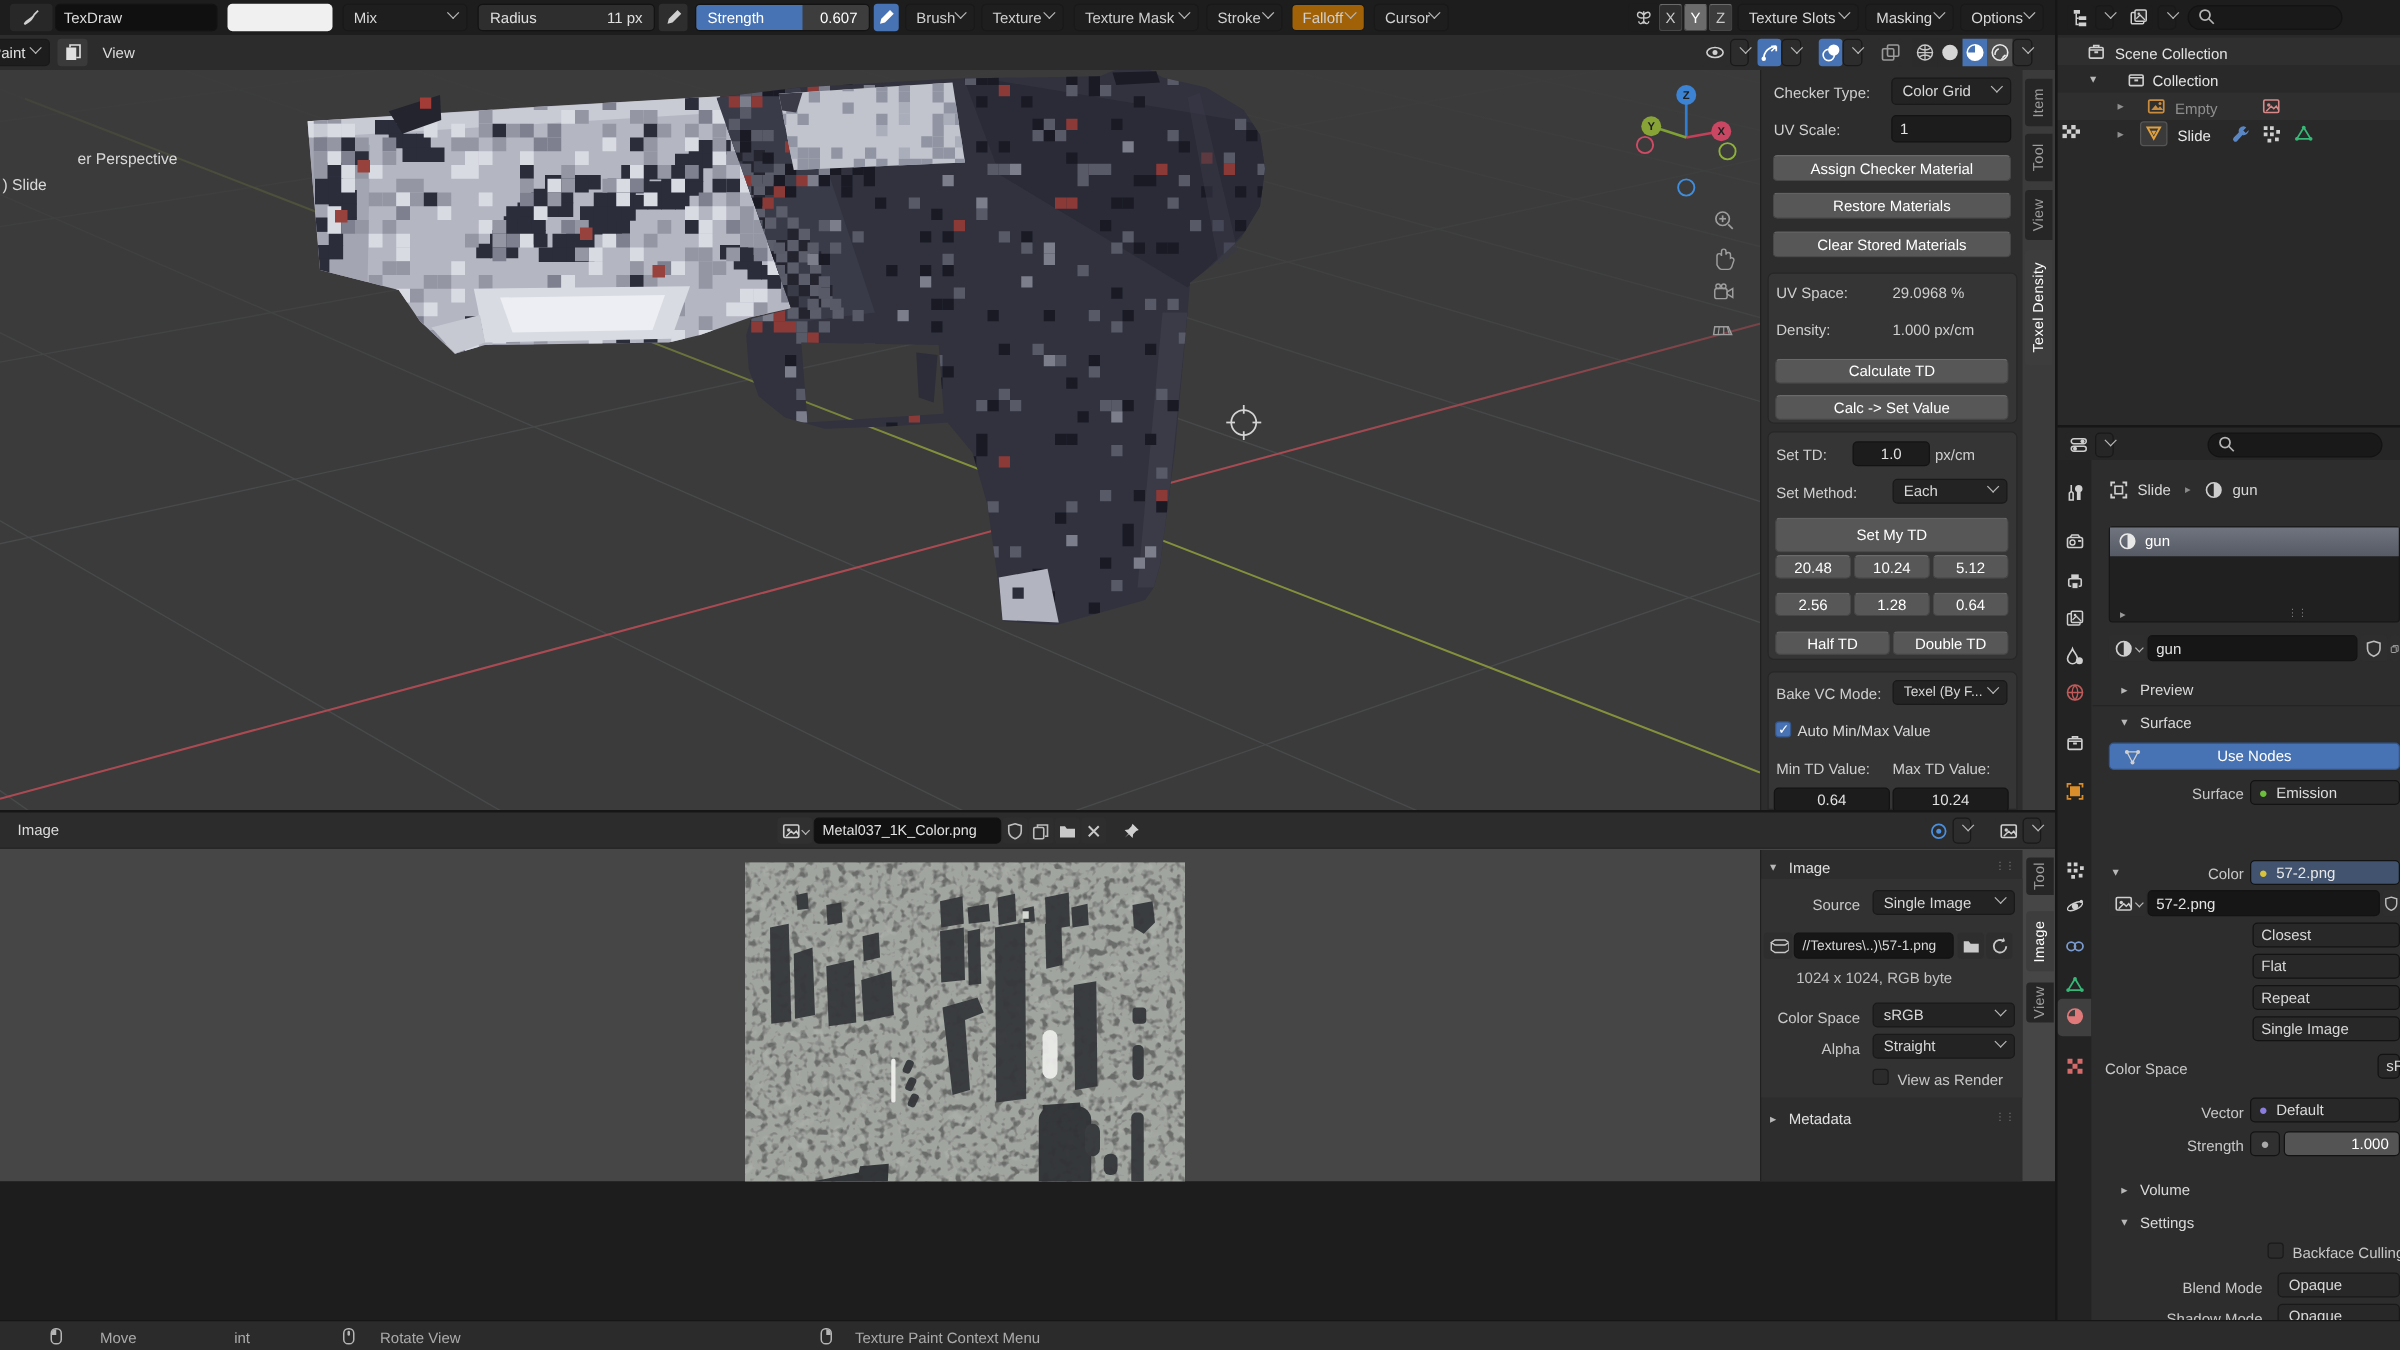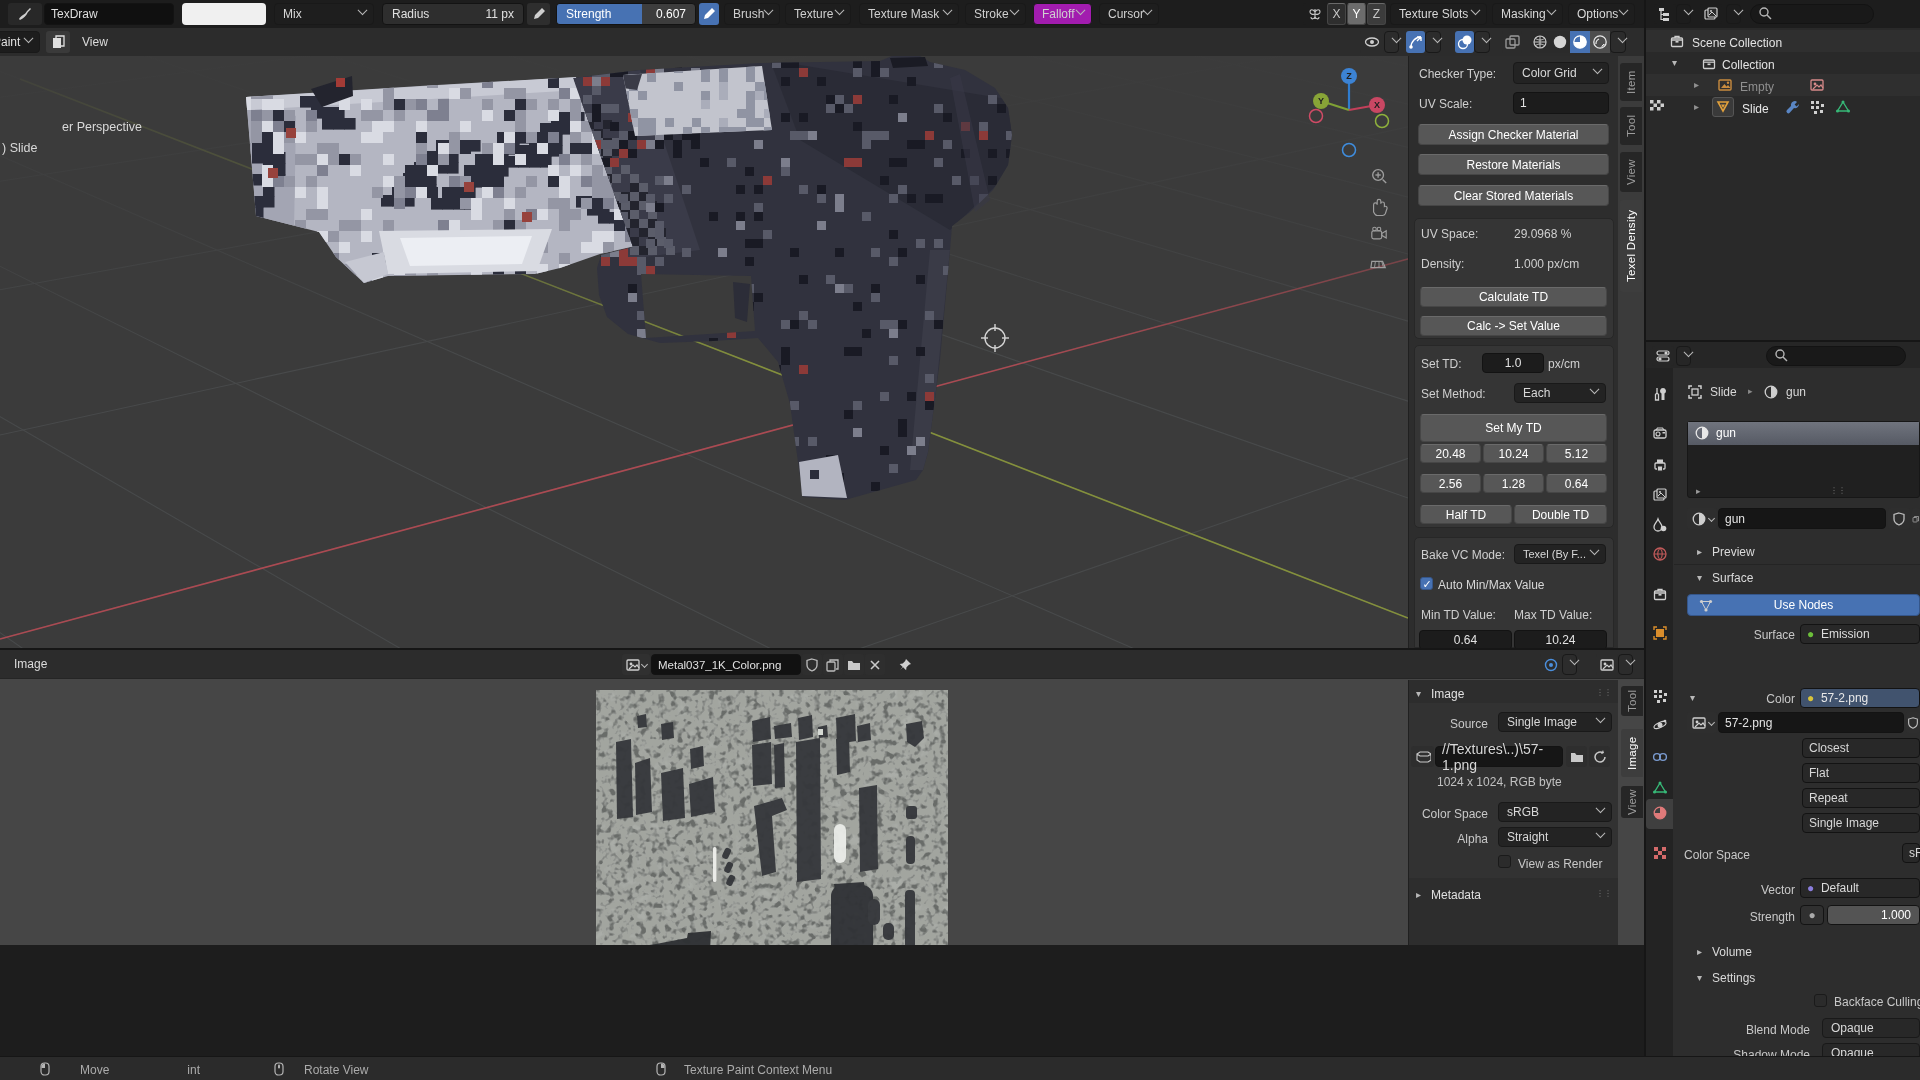--- a/index.html
+++ b/index.html
@@ -59,21 +59,21 @@
       <span class="chev"></span>
     </div>
     <div class="mnu" style="left:859px;top:3px;width:100px;height:22px;background:#1e1e1e">
       <span style="color:#d0d0d0;font-size:12px;margin-left:8px">Texture Mask</span>
       <span class="chev"></span>
     </div>
     <div class="mnu" style="left:965px;top:3px;width:61px;height:22px;background:#1e1e1e">
       <span style="color:#d0d0d0;font-size:12px;margin-left:8px">Stroke</span>
       <span class="chev"></span>
     </div>
-    <div class="mnu" style="left:1033px;top:3px;width:59px;height:22px;background:#a21caf">
+    <div class="mnu" style="left:1033px;top:3px;width:59px;height:22px;background:#a16207">
       <span style="color:#d0d0d0;font-size:12px;margin-left:8px">Falloff</span>
       <span class="chev"></span>
     </div>
     <div class="mnu" style="left:1099px;top:3px;width:60px;height:22px;background:#1e1e1e">
       <span style="color:#d0d0d0;font-size:12px;margin-left:8px">Cursor</span>
       <span class="chev"></span>
     </div>
     <div class="ib" style="left:1303px;top:3px;width:24px;height:22px;background:#1d1d1d;border-radius:3px">
       <svg width="16" height="16" viewBox="0 0 16 16">
         <path d="M8 3 v10 M8 6 c-2-3-5-3-5 0 0 2 3 3 5 2 m0-2 c2-3 5-3 5 0 0 2-3 3-5 2 M8 11 c-2 3-4 2-4 0 m8 0 c0 2-2 3-4 0" stroke="#c9c9c9" fill="none" stroke-width="1.1"></path>
@@ -1431,21 +1431,21 @@
     <div class="mnu" style="left:1498px;top:64px;width:114px;height:20px;background:#232323">
       <span style="color:#d8d8d8;font-size:12px;margin-left:8px">Single Image</span>
       <span class="chev"></span>
     </div>
     <div class="ib" style="left:1411px;top:98px;width:23px;height:21px;background:#2e2e2e;border-radius:3px">
       <svg width="16" height="16" viewBox="0 0 16 16">
         <path d="M2 5 l3-2 8 0 3 2 -3 2 -8 0 Z M2 5 v6 l3 2 8 0 3-2 V5" fill="none" stroke="#c9c9c9" stroke-width="1.1"></path>
       </svg>
     </div>
     <div class="fld" style="left:1435px;top:98px;width:128px;height:21px;background:#161616;justify-content:left">
-      <span style="color:#d8d8d8;font-size:14px;padding:0 6px">//Textures\..)\57-1.png</span>
+      <span style="color:#d8d8d8;font-size:11px;padding:0 6px">//Textures\..)\57-1.png</span>
     </div>
     <div class="ib" style="left:1566px;top:98px;width:21px;height:21px;background:#2e2e2e;border-radius:3px">
       <svg width="16" height="16" viewBox="0 0 16 16">
         <path d="M2 4 h4 l1.5 2 H14 v7 H2 Z" fill="#c9c9c9"></path>
       </svg>
     </div>
     <div class="ib" style="left:1589px;top:98px;width:21px;height:21px;background:#2e2e2e;border-radius:3px">
       <svg width="16" height="16" viewBox="0 0 16 16">
         <path d="M13 8 a5 5 0 1 1-2-4" fill="none" stroke="#c9c9c9" stroke-width="1.5"></path>
         <path d="M11 1 l1 3 -3 1" fill="#c9c9c9"></path>

